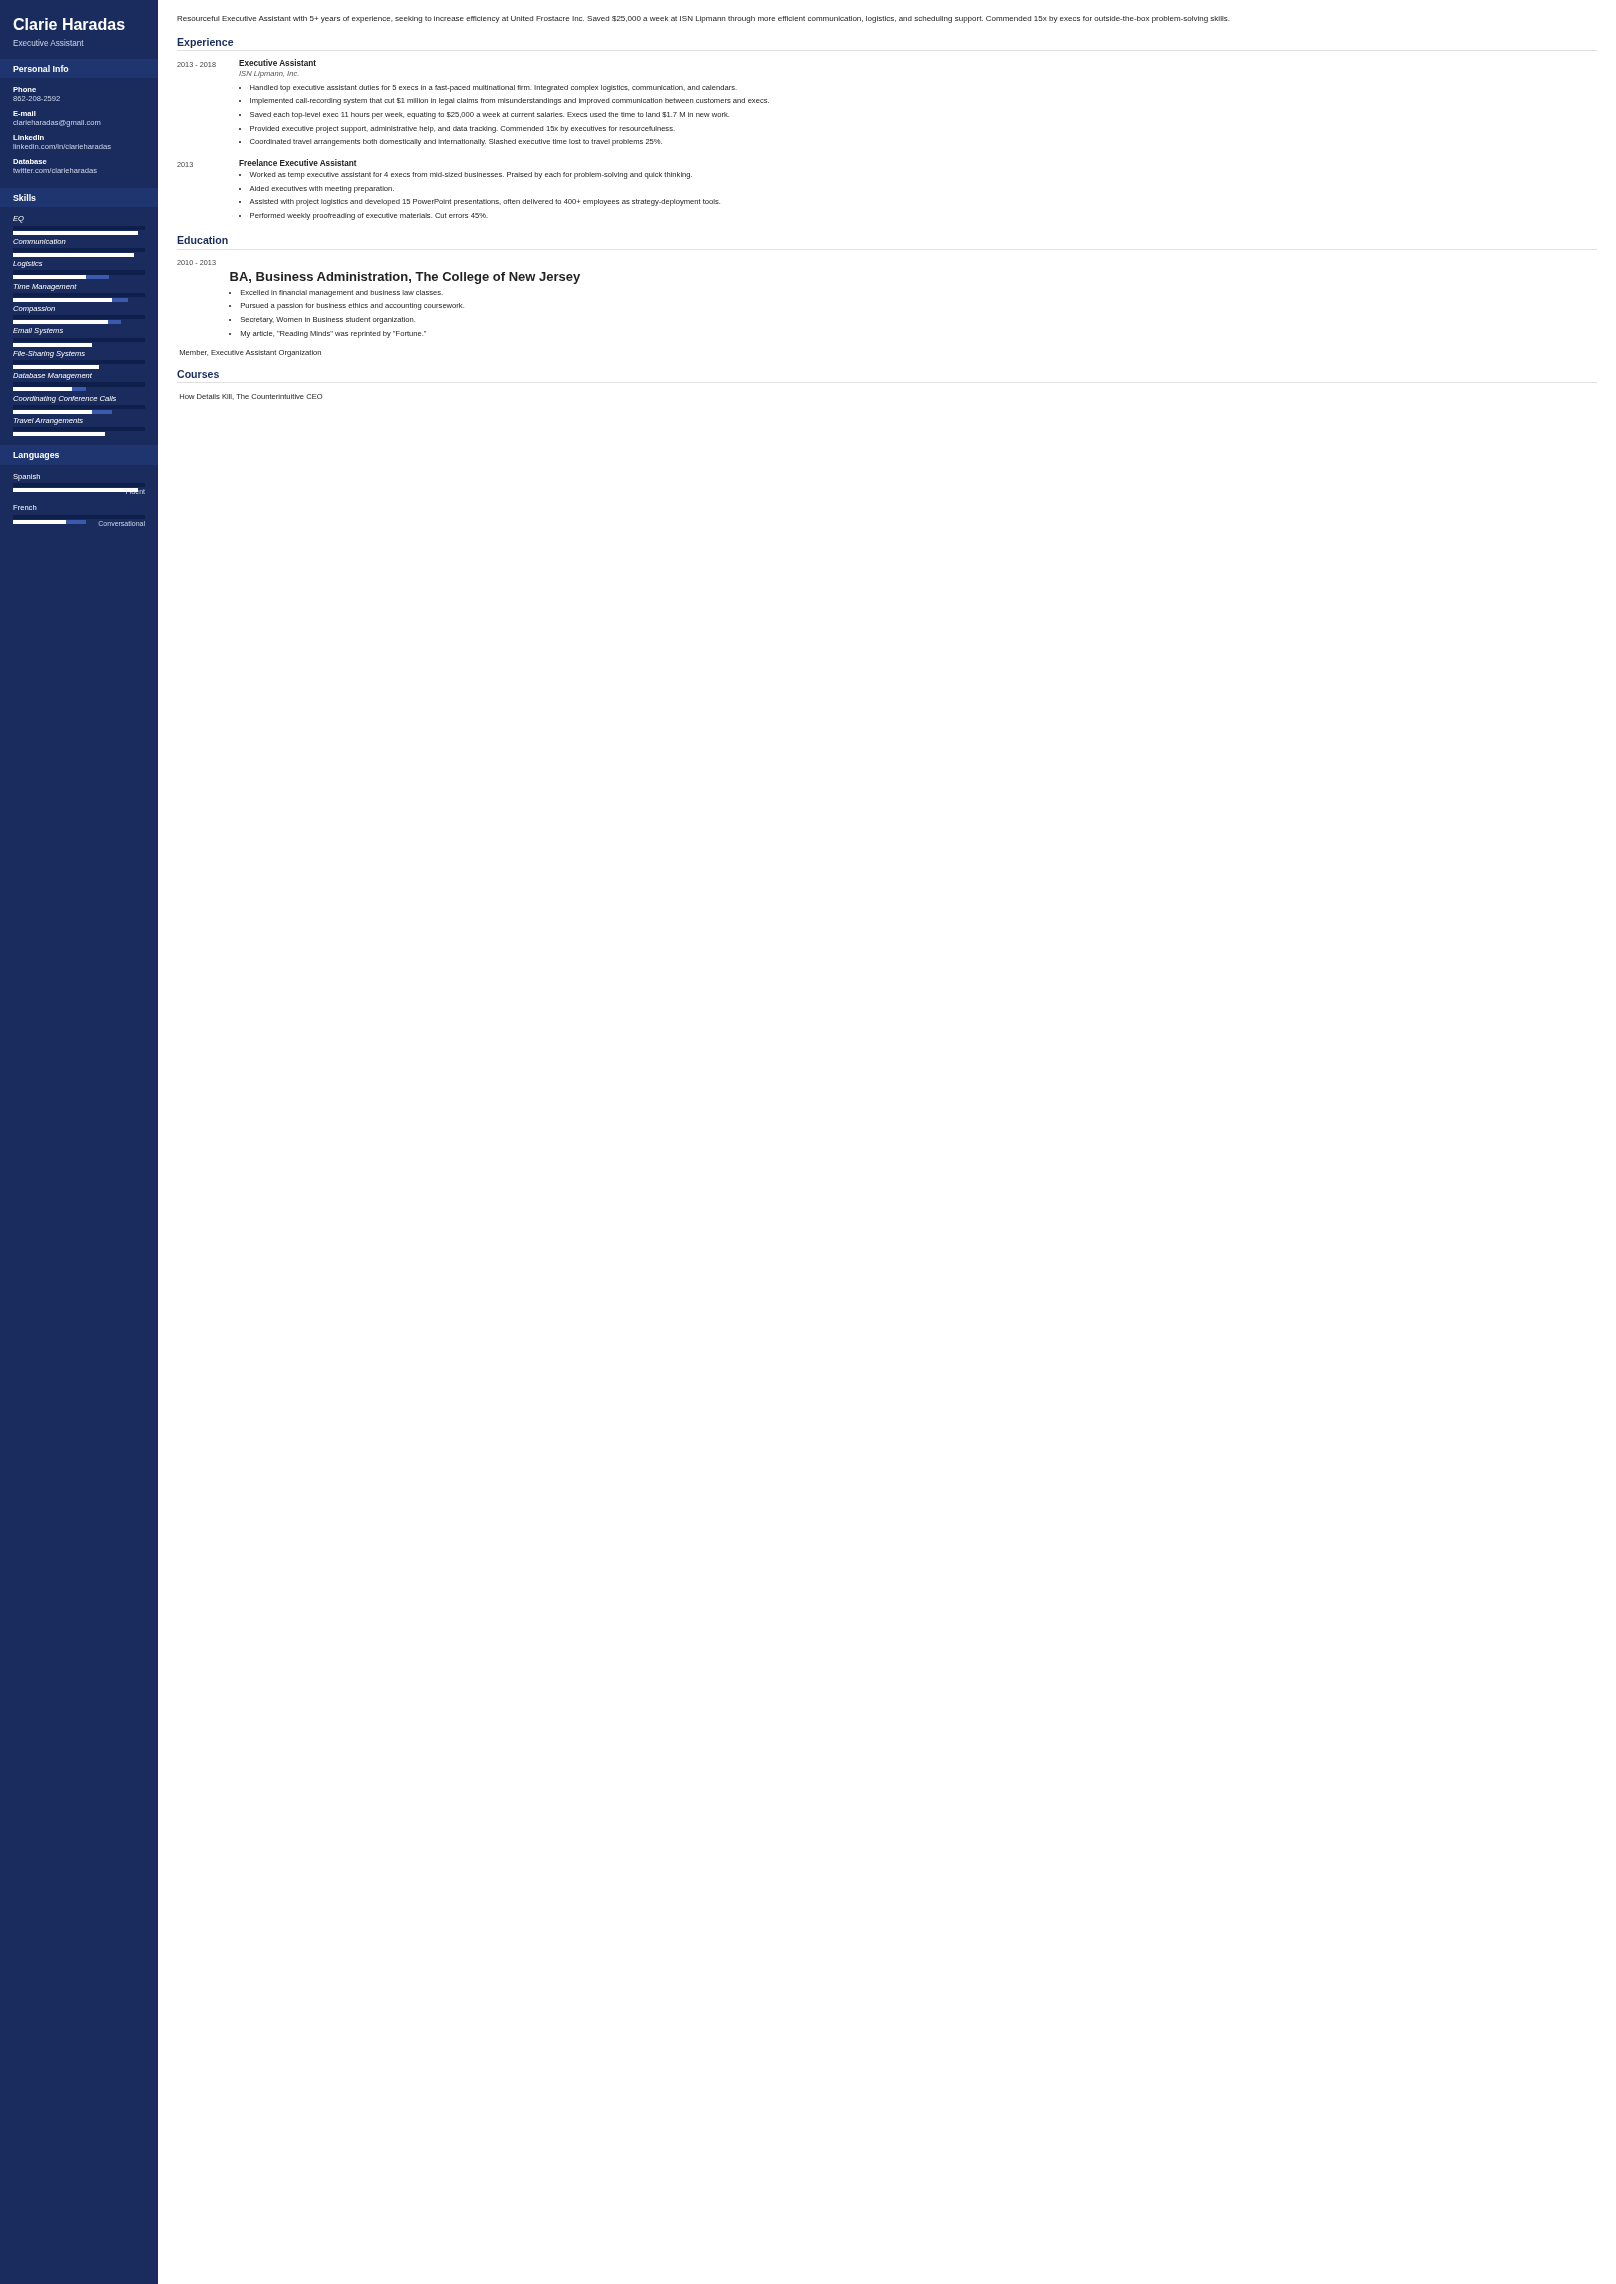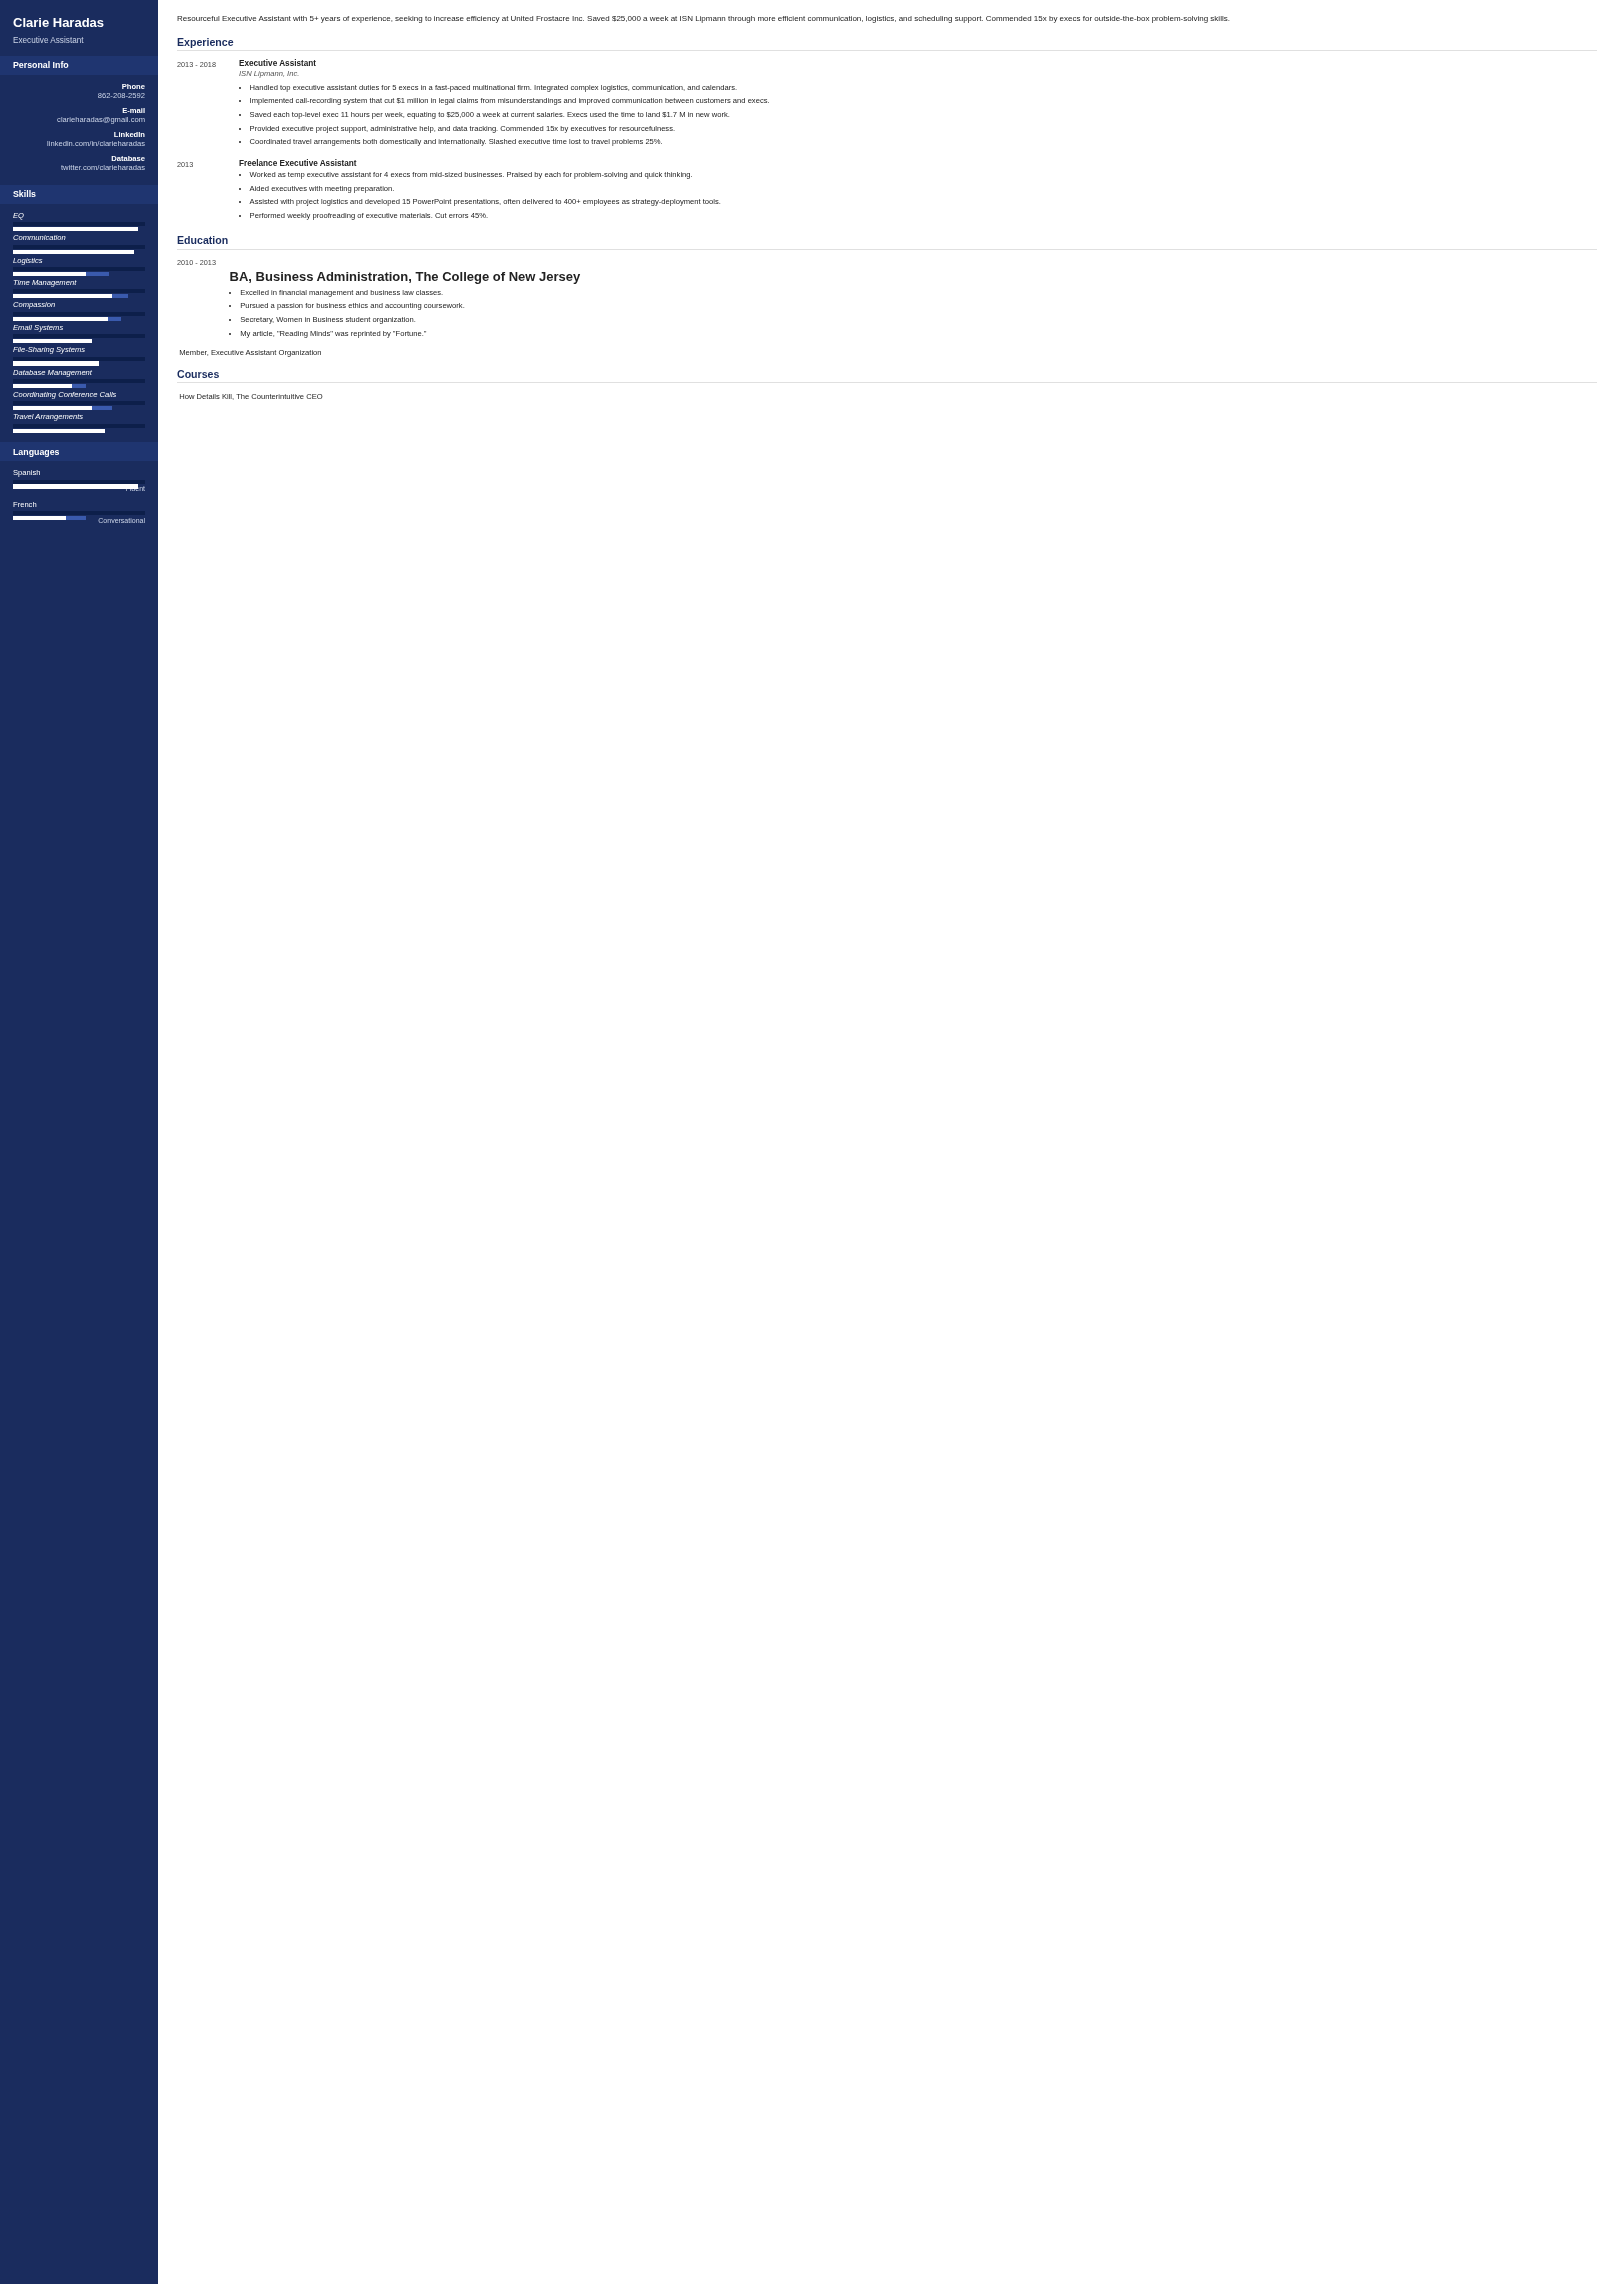--- a/index.html
+++ b/index.html
@@ -17,21 +17,21 @@
       background: #1a2c5e;
       color: #fff;
       padding: 0;
       flex-shrink: 0;
     }
     .sidebar-header {
       background: #1a2c5e;
       padding: 16.4px 13px 10.6px 13px;
     }
     .sidebar-header .name {
-      font-size: 13px;
+      font-size: 16px;
       font-weight: 900;
       line-height: 1.15;
       color: #fff;
     }
     .sidebar-header .title {
       font-size: 8.2px;
       color: #ccd5e8;
       margin-top: 4.7px;
       font-weight: 400;
     }
@@ -44,21 +44,20 @@
       padding: 4.7px 13px;
       margin-top: 0;
     }
 
     .sidebar-content {
       padding: 7px 13px;
     }
 
     .personal-info-item {
       margin-bottom: 5.9px;
-      text-align: right;
     }
     .personal-info-item .label {
       font-weight: 700;
       font-size: 7.6px;
       color: #fff;
     }
     .personal-info-item .value {
       font-size: 7.6px;
       color: #ccd5e8;
       word-break: break-all;

